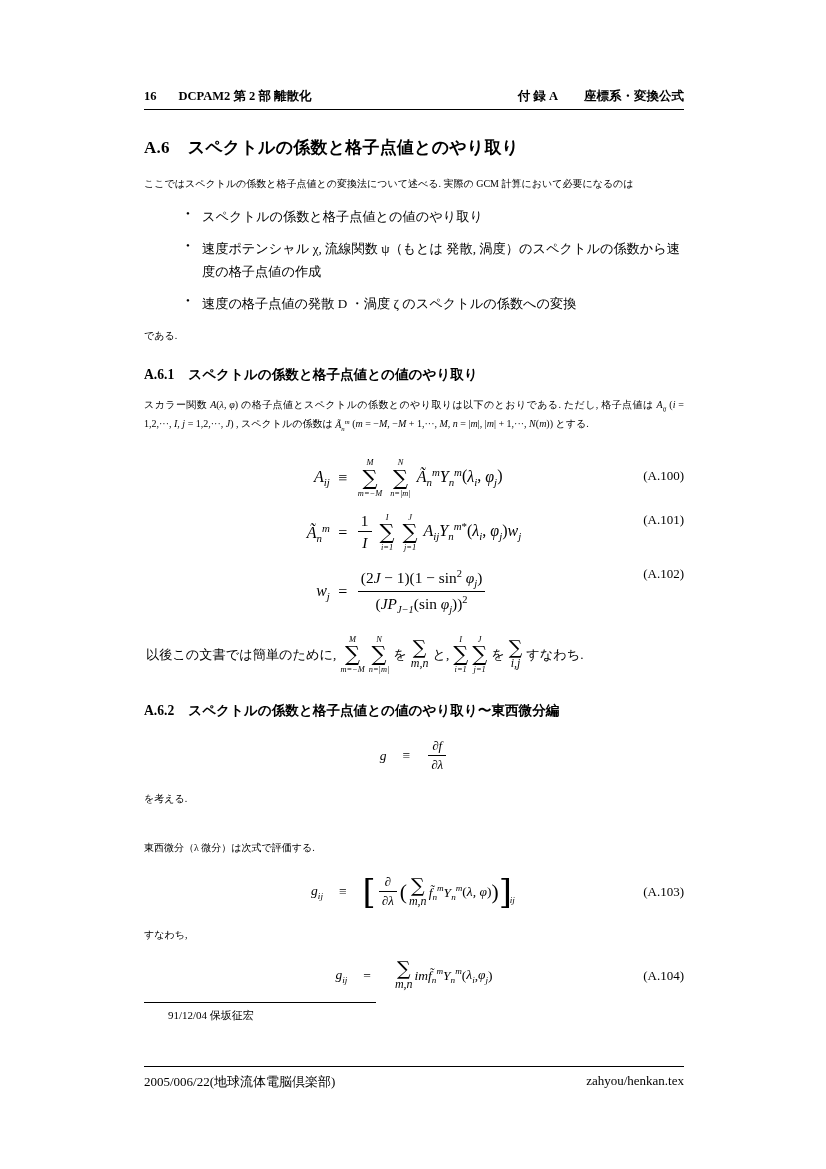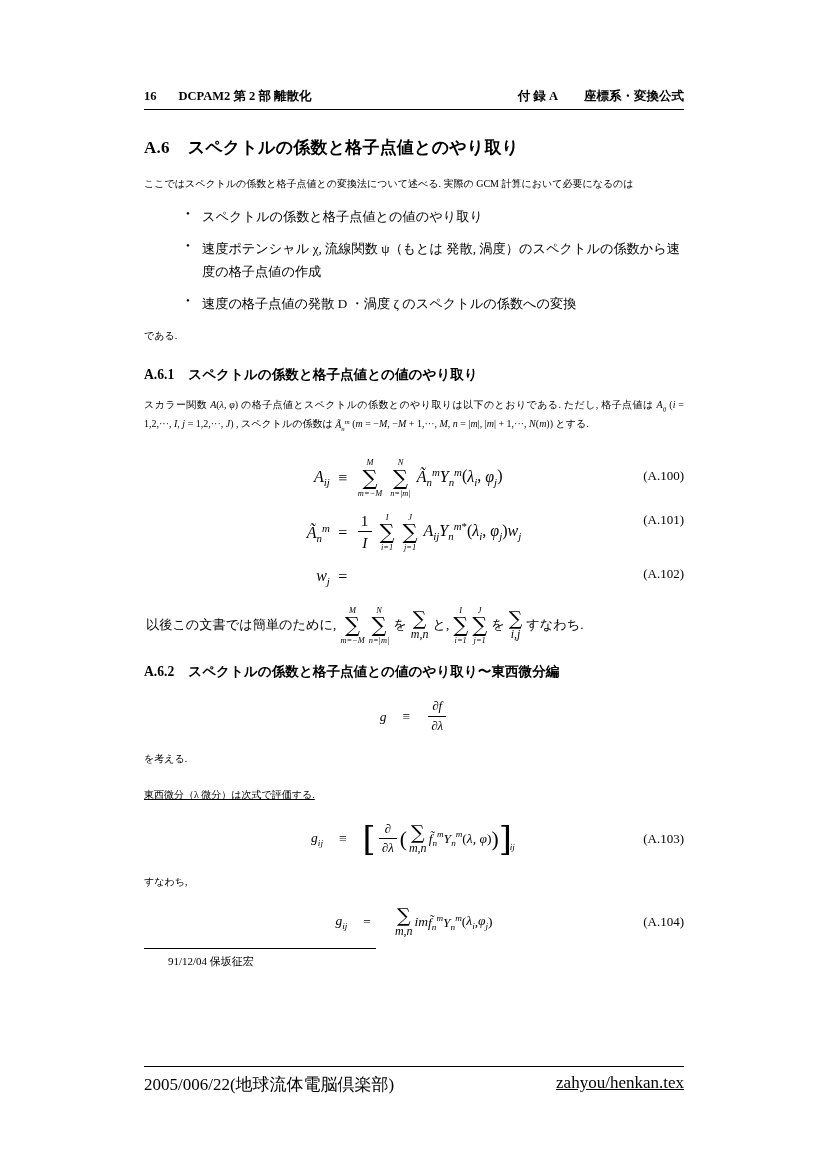--- a/index.html
+++ b/index.html
@@ -221,23 +221,23 @@
     top: 1066px;
     width: 540px;
   }
   .footer .rule-bot {
     border-bottom: 1.1px solid #000;
     margin-bottom: 6px;
   }
   .footer .fline {
     display: flex;
     justify-content: space-between;
-    font-size: 17px;
-  }
-  .footer .fright { font-family: "Liberation Serif", serif; text-decoration: underline; }
+    font-size: 13px;
+  }
+  .footer .fright { font-family: "Liberation Serif", serif; }
 </style>
 </head>
 <body>
 
 <div class="page">
 
   <div class="content">
 
     <div class="runhead">
       <div class="left">
@@ -305,20 +305,26 @@
             <span class="lim">J</span>
             <span class="sig">∑</span>
             <span class="lim">j=1</span>
           </span>
         <i>A<sub>ij</sub></i><i>Y<sub>n</sub><sup>m</sup></i><sup class="up">*</sup>(<i>λ<sub>i</sub></i>, <i>φ<sub>j</sub></i>)<i>w<sub>j</sub></i>
       </div>
       <div class="eqrow-no" style="top:54px;">(A.101)</div>
 
       <div class="lhs"><i>w<sub>j</sub></i></div>
       <div class="rel">=</div>
+      <div class="rhs">
+        <span class="frac">
+          <span class="num-f">(2<i>J</i> − 1)(1 − sin<sup class="up">2</sup> <i>φ<sub>j</sub></i>)</span>
+          <span class="den-f">(<i>JP<sub>J−1</sub></i>(sin <i>φ<sub>j</sub></i>))<sup class="up">2</sup></span>
+        </span>
+      </div>
       <div class="eqrow-no" style="top:108px;">(A.102)</div>
     </div>
 
     <div class="inline-sum-text">
       <span class="t">以後この文書では簡単のために,</span>
       <span class="sum">
           <span class="lim">M</span>
           <span class="sig">∑</span>
           <span class="lim">m=−M</span>
         </span>
@@ -346,37 +352,37 @@
         </span>
       <span class="t">を</span>
       <span class="sum small">
           <span class="lim"></span>
           <span class="sig">∑</span>
           <span class="lim">i,j</span>
         </span>
       <span class="t">すなわち.</span>
     </div>
 
-    <h3 class="subsec" style="margin-top:18px;">
+    <h3 class="subsec" style="margin-top:28px;">
       <span class="num">A.6.2</span><span>スペクトルの係数と格子点値との値のやり取り〜東西微分編</span>
     </h3>
 
 
     <div class="mathline" style="margin:18px 0 16px 0;">
       <span style="margin-right:16px;"><i>g</i></span>
       <span style="margin-right:16px;">≡</span>
       <span class="frac">
         <span class="num-f"><i>∂f</i></span>
         <span class="den-f"><i>∂λ</i></span>
       </span>
     </div>
 
     <p class="body tight" style="margin-top:14px;">を考える.</p>
 
-    <p class="body" style="margin-top:18px;text-decoration:underline;">東西微分（λ 微分）は次式で評価する.</p>
+    <p class="body" style="margin-top:32px;">東西微分（λ 微分）は次式で評価する.</p>
 
     <div class="mathline" style="margin:18px 0 14px 0;">
       <span style="margin-right:16px;"><i>g<sub>ij</sub></i></span>
       <span style="margin-right:16px;">≡</span>
       <span class="bracket-big">[</span>
       <span class="frac" style="margin:0 3px;">
         <span class="num-f"><i>∂</i></span>
         <span class="den-f"><i>∂λ</i></span>
       </span>
       <span class="paren-big">(</span>

